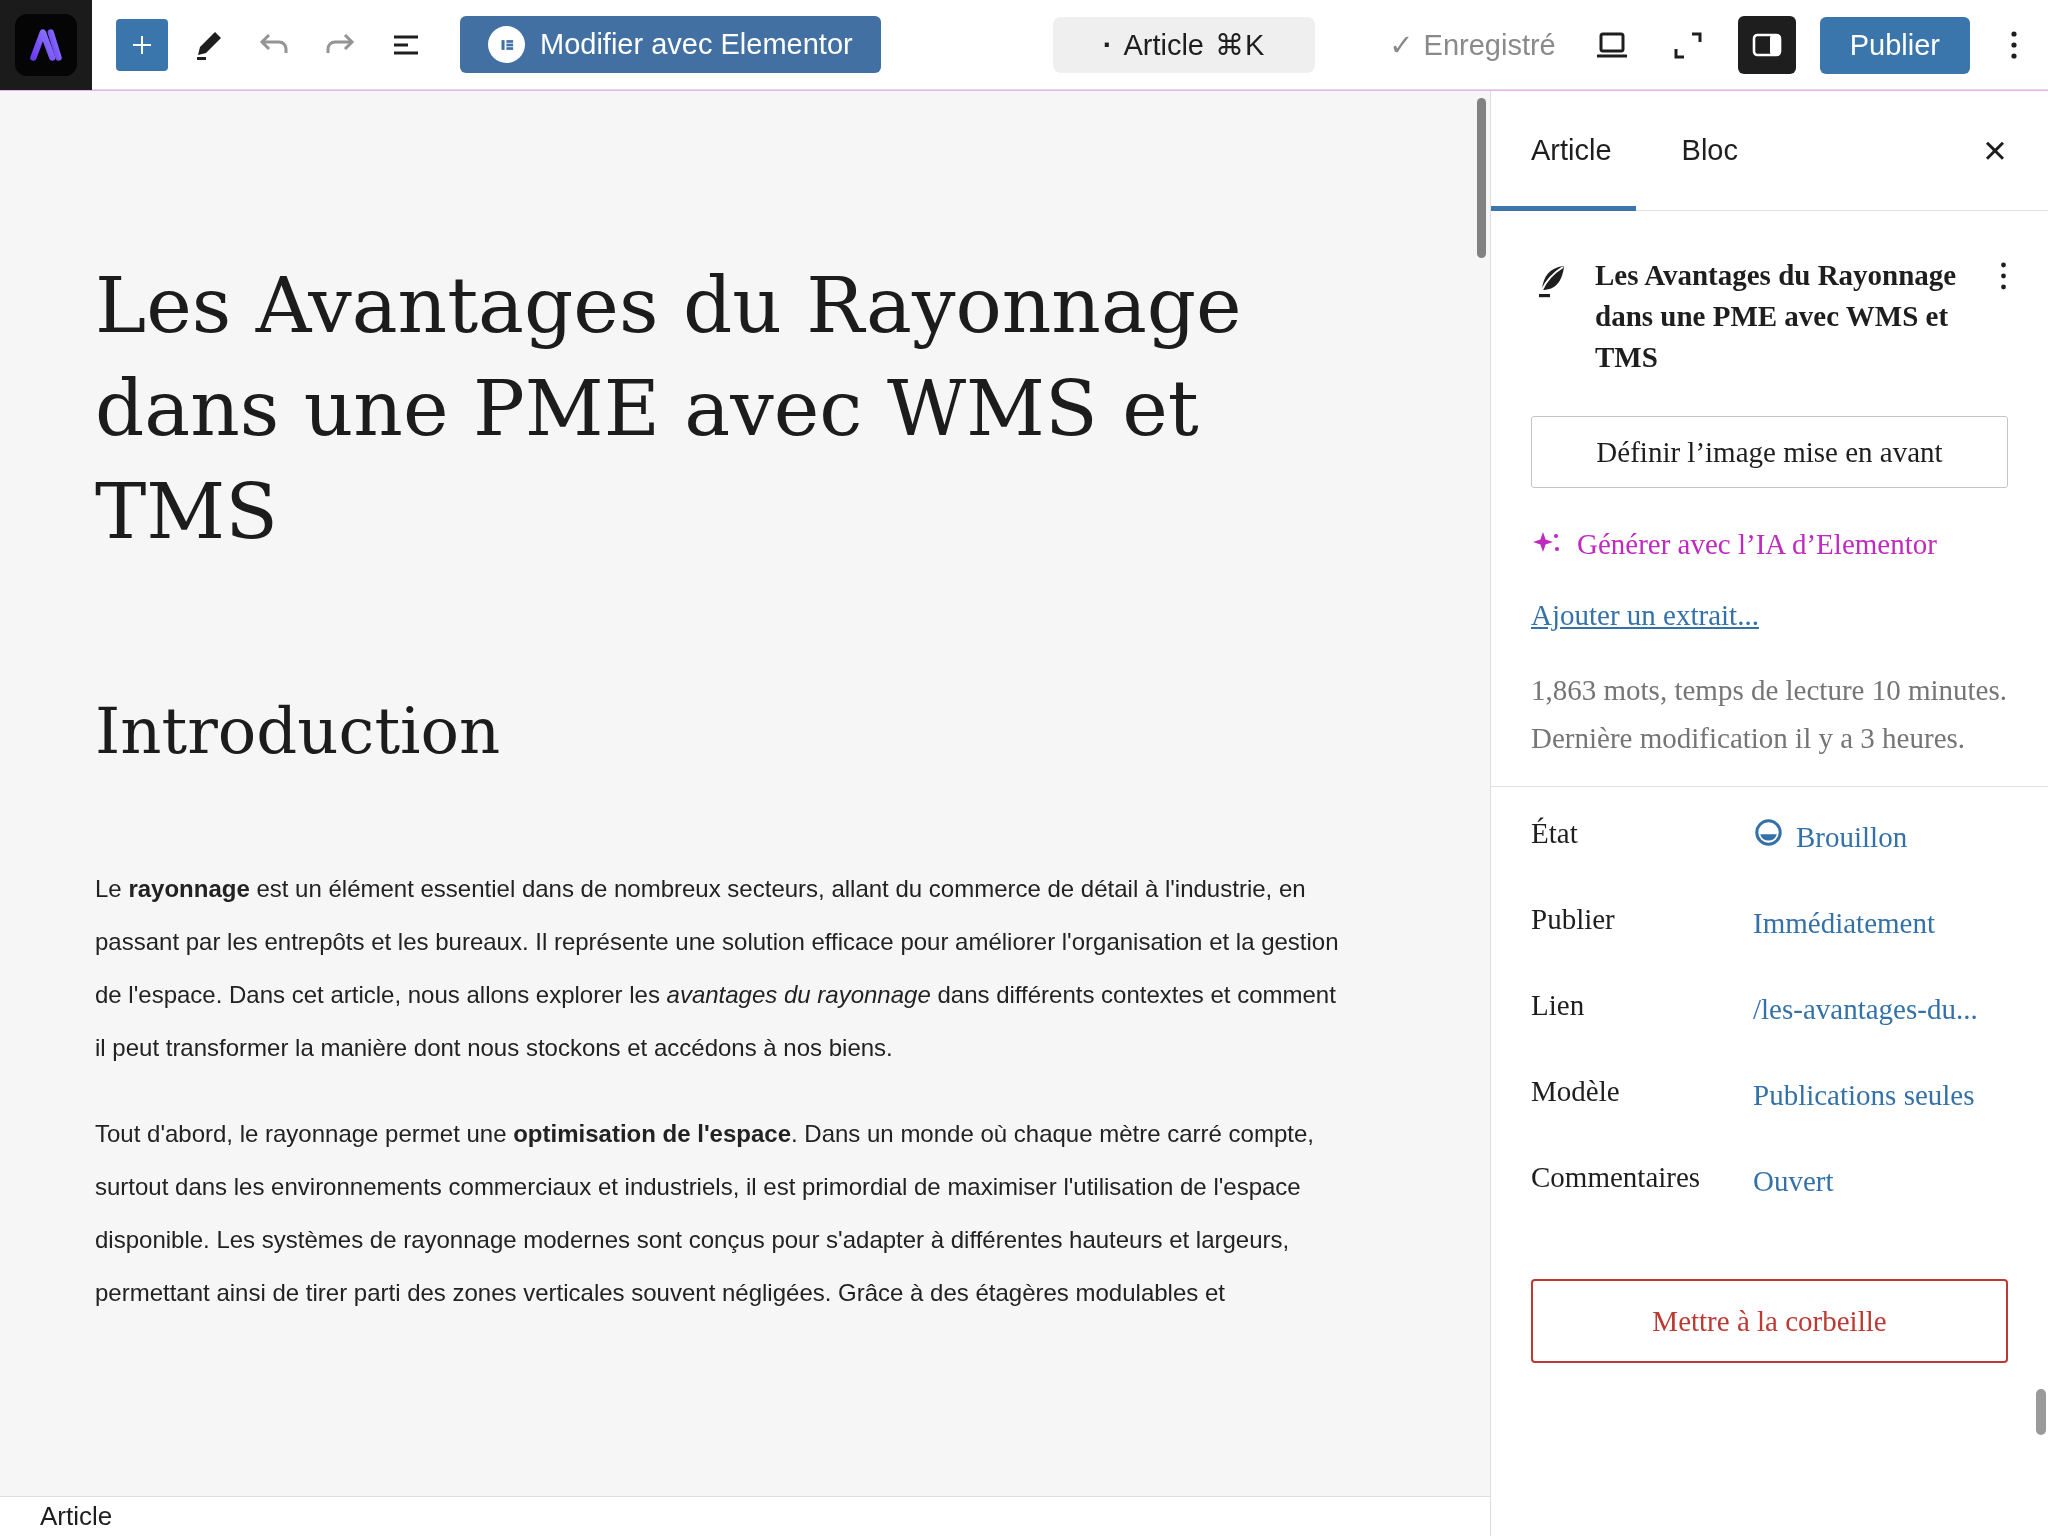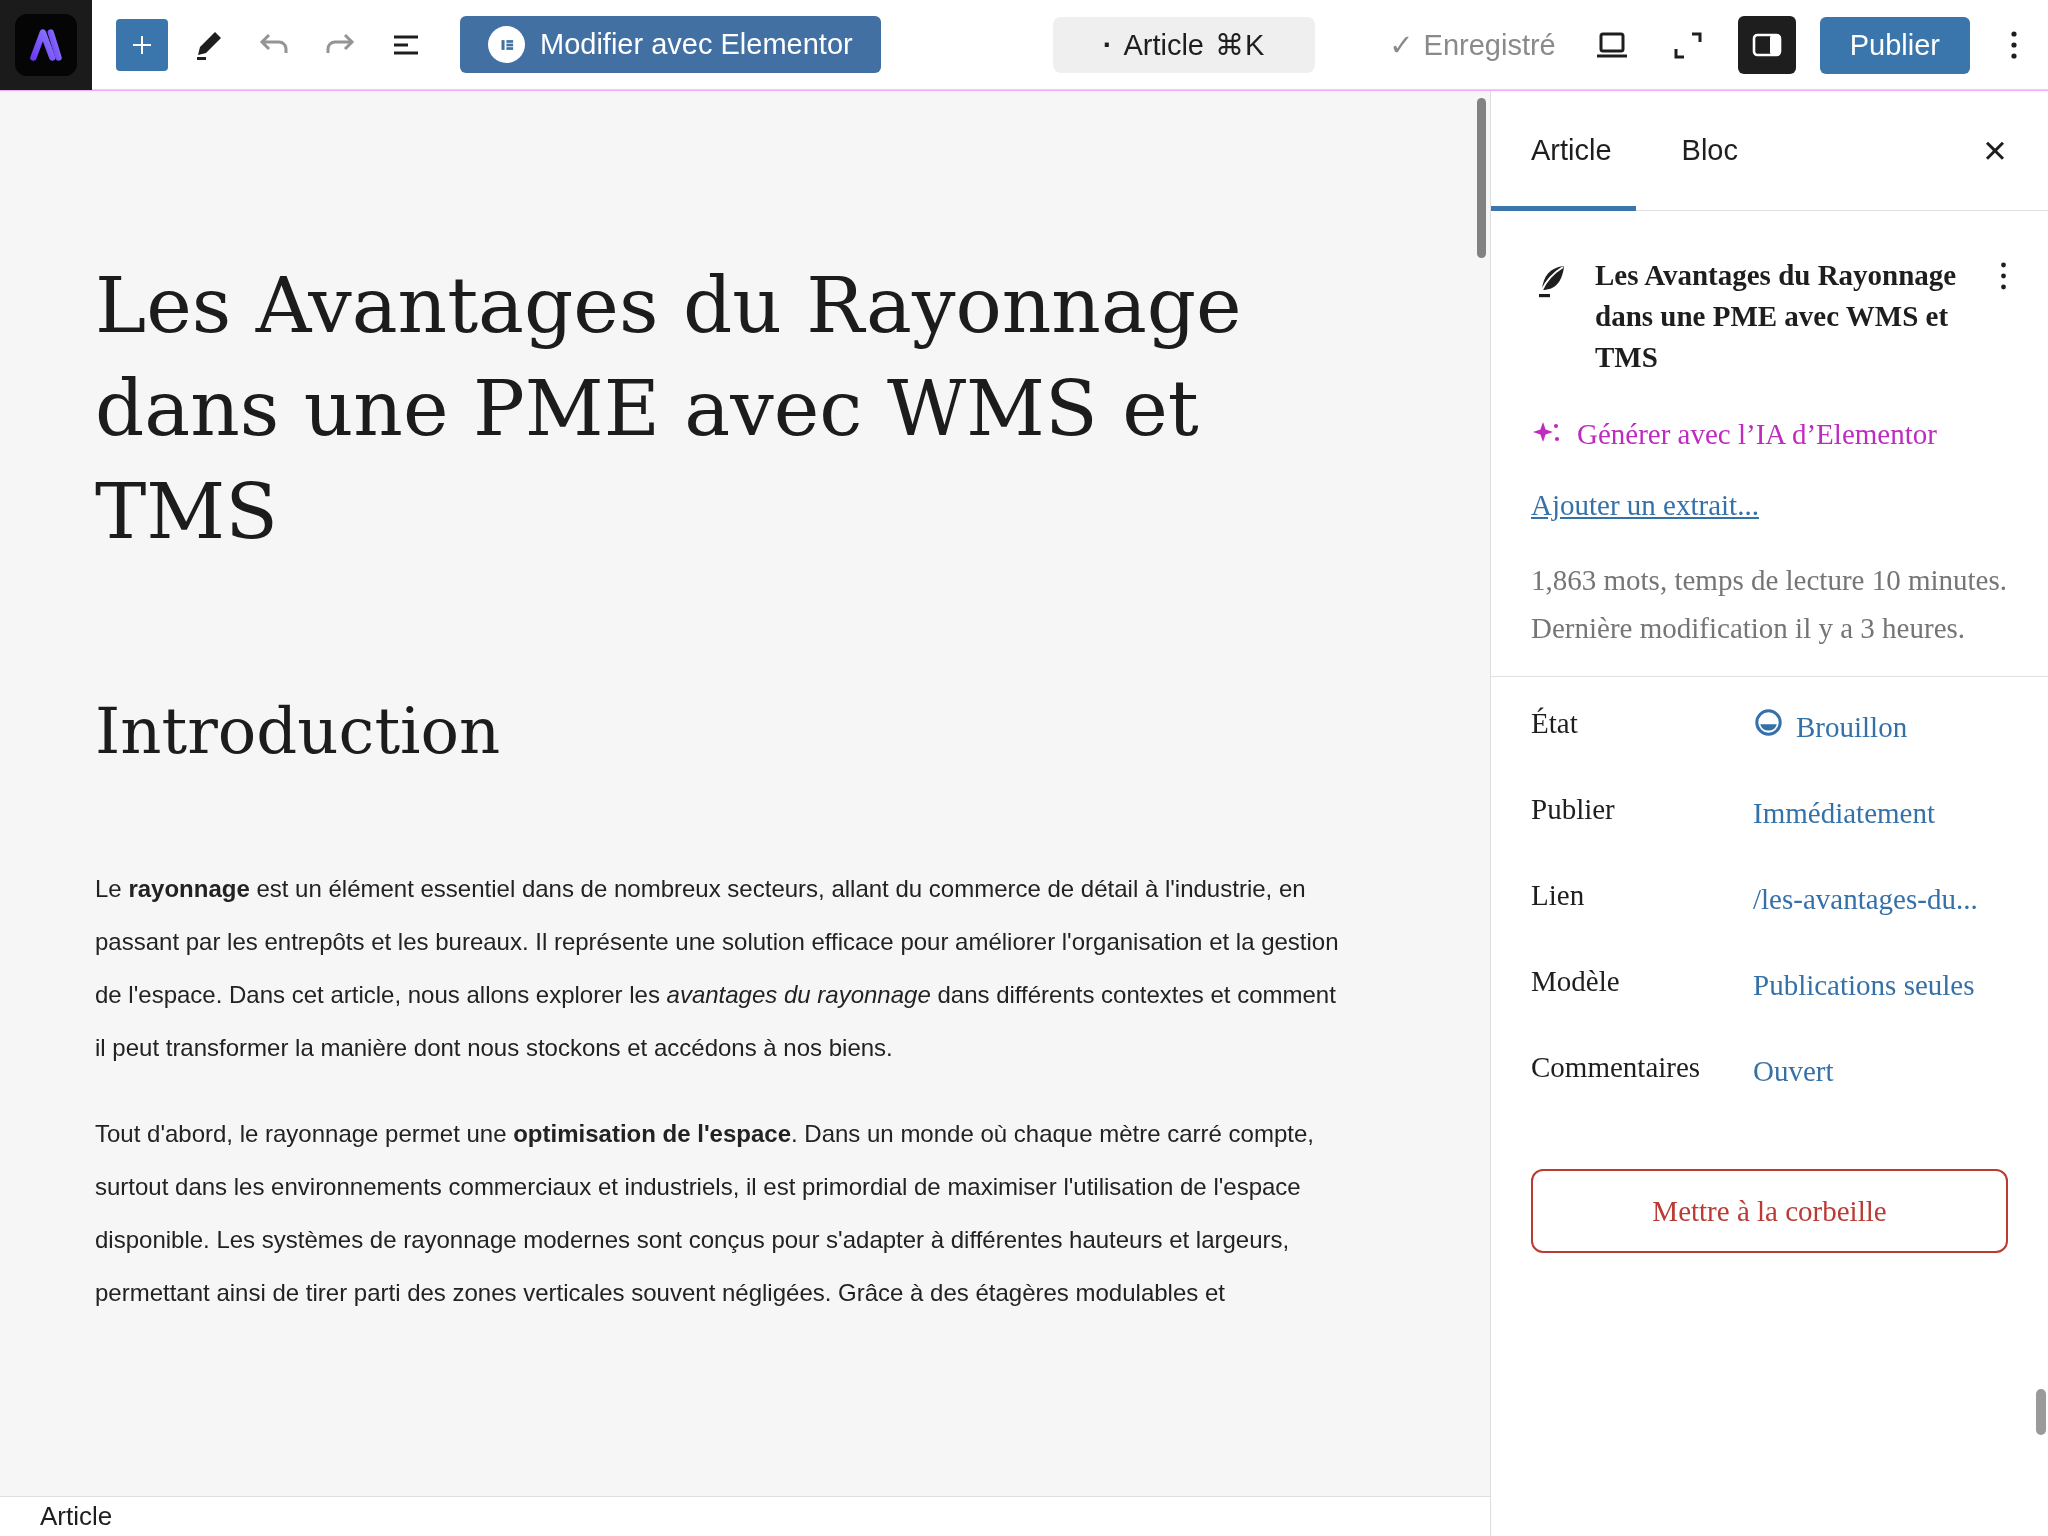--- a/index.html
+++ b/index.html
@@ -62,21 +62,21 @@
                   font-size:29px; color:#1e1e1e; cursor:pointer; font-family:inherit; }
   .ai-link { margin-top:40px; display:flex; align-items:center; gap:15px; color:#bf2abf; font-size:29px; cursor:pointer; }
   .excerpt-link { display:inline-block; margin-top:38px; color:#3571a9; font-size:29px; text-decoration:underline; cursor:pointer; }
   .word-stats { margin-top:38px; color:#757575; font-size:29px; line-height:40px; }
   .word-stats .line2 { margin-top:8px; }
   .sb-divider { border:none; border-top:1px solid #e0e0e0; margin:28px -40px 0 -40px; }
   .fields { margin-top:30px; }
   .field-row { display:flex; margin-bottom:46px; align-items:flex-start; }
   .field-label { width:222px; flex:0 0 auto; font-size:29px; color:#1e1e1e; }
   .field-value { font-size:29px; color:#3571a9; cursor:pointer; display:flex; align-items:flex-start; gap:12px; line-height:40px; }
-  .trash-btn { margin-top:32px; width:100%; height:84px; background:#fff; border:2px solid #bb3a33; border-radius:12px;
+  .trash-btn { margin-top:32px; width:100%; height:84px; background:#fff; border:2px solid #bb3a33; border-radius:4px;
                color:#bb3a33; font-size:29px; cursor:pointer; font-family:inherit; }
   .sb-scrollbar { position:absolute; right:2px; top:1298px; width:10px; height:46px; background:#9a9a9a; border-radius:5px; cursor:pointer; }
 
   svg { display:block; }
 </style>
 </head>
 <body>
 
 <div class="stage">
 
@@ -223,20 +223,21 @@
         <div class="summary-title">Les Avantages du Rayonnage dans une PME avec WMS et TMS</div>
         <button class="summary-kebab">
           <svg width="9" height="34" viewBox="0 0 9 34" fill="#1e1e1e">
             <circle cx="4.5" cy="5" r="2.4"></circle>
               <circle cx="4.5" cy="16" r="2.4"></circle>
               <circle cx="4.5" cy="27" r="2.4"></circle>
           </svg>
         </button>
       </div>
 
+      <button class="featured-btn">Définir l’image mise en avant</button>
 
       <div class="ai-link">
         <svg width="31" height="31" viewBox="0 0 31 31">
           <path d="M12 3 L14.6 10.4 L22 13 L14.6 15.6 L12 23 L9.4 15.6 L2 13 L9.4 10.4 Z" fill="#bf2abf"></path>
           <circle cx="25" cy="7" r="2.1" fill="#bf2abf"></circle>
           <circle cx="26" cy="20" r="2.1" fill="#bf2abf"></circle>
         </svg>
         <span>Générer avec l’IA d’Elementor</span>
       </div>
 

